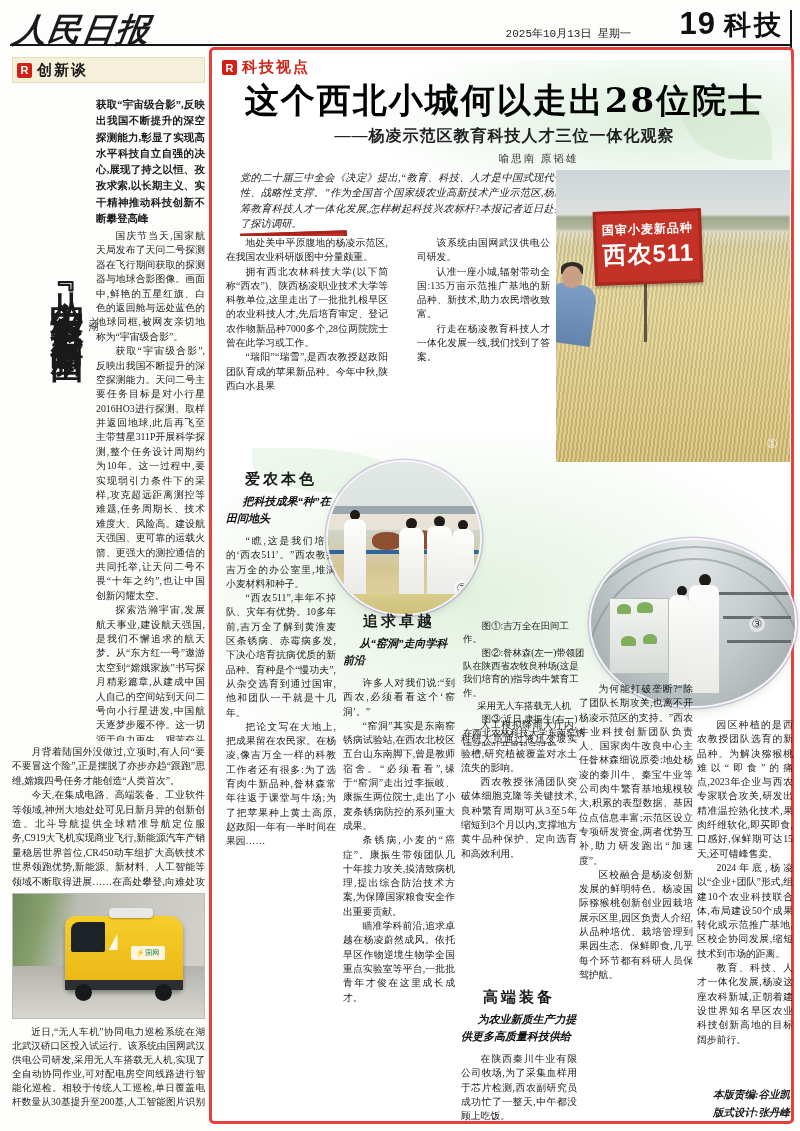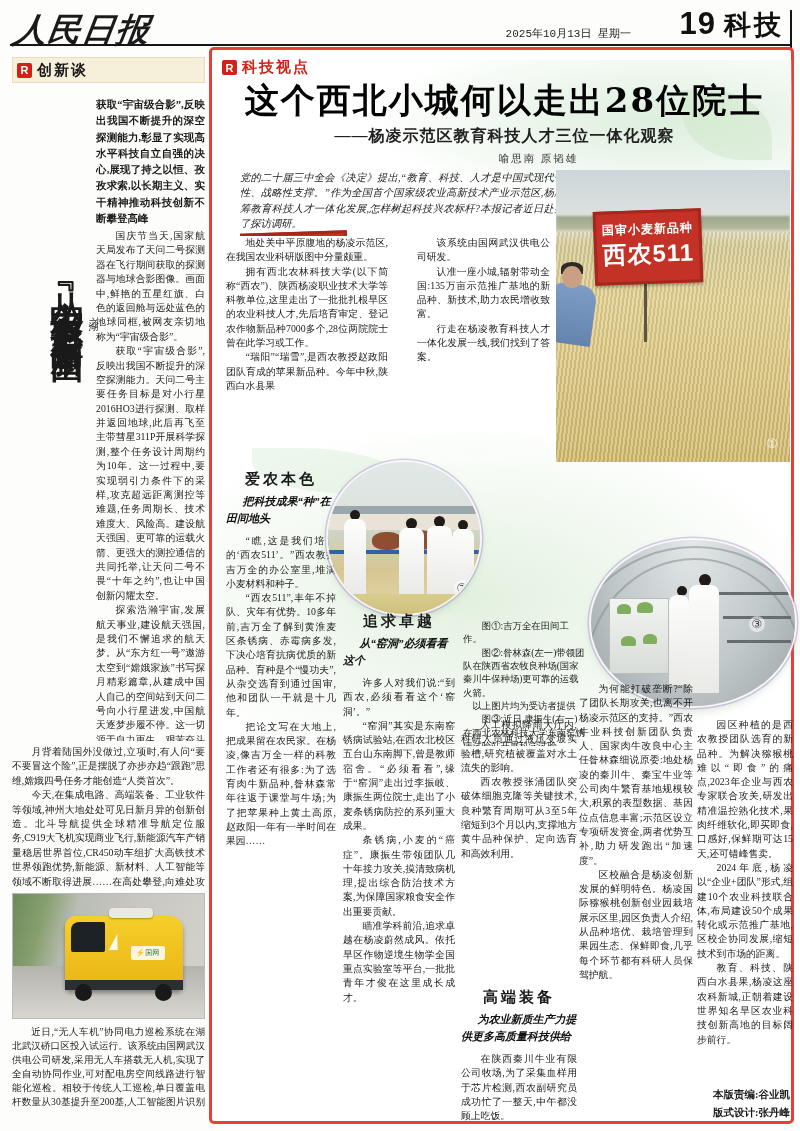--- a/index.html
+++ b/index.html
@@ -115,21 +115,21 @@
   .scol{font-size:9.8px;line-height:1.46;}
   .colA{left:14px;top:420px;width:110px;height:700px;}
   .colB{left:131px;top:562px;width:112px;height:505px;}
   .caps{left:251px;top:535px;width:122px;height:126px;font-size:9.4px;line-height:1.42;margin-top:35px;}
   .caps p{margin:0;text-indent:2em;}
   .caps .mid{text-align:center;text-indent:0;}
   .colC{left:249px;top:668px;width:116px;height:268px;}
   .colCsec{left:249px;top:938px;width:116px;height:133px;}
   .colD{left:367px;top:632px;width:114px;height:404px;}
   .colE{left:485px;top:668px;width:96px;height:362px;}
-  .credits{left:408px;top:1036px;width:170px;text-align:right;font-size:10.5px;font-weight:bold;line-height:1.7;}
+  .credits{left:408px;top:1036px;width:170px;text-align:right;font-size:10.5px;font-weight:bold;line-height:1.7;font-style:italic;}
 </style>
 </head>
 <body>
 
 <div class="page">
 
   <div class="abs mast-logo">人民日报</div>
   <div class="abs dateline">2025年10月13日  星期一</div>
   <div class="abs pagebox">
     <span class="num">19</span><span class="sec">科技</span>
@@ -243,33 +243,33 @@
       <div class="abs b2-head" style="left:106px;top:54px;width:11px;height:11px;"></div>
       <div class="abs b2-man" style="left:99px;top:64px;width:25px;height:72px;"></div>
       <div class="abs b2-head" style="left:130px;top:58px;width:10px;height:10px;"></div>
       <div class="abs b2-man" style="left:124px;top:67px;width:22px;height:70px;"></div>
       <div class="abs b2-grass"></div>
       <div class="abs pmark23" style="left:126px;top:118px;">②</div>
     </div>
 
     <div class="abs colB clip">
       <p class="shead">追求卓越</p>
-      <p class="ssub">从“窑洞”必须看看这个</p>
+      <p class="ssub">从“窑洞”走向学科前沿</p>
       <div class="scol jt">
           <p>许多人对我们说:“到西农,必须看看这个‘窑洞’。”</p>
           <p>“窑洞”其实是东南窑锈病试验站,在西农北校区五台山东南脚下,曾是教师宿舍。“必须看看”,缘于“窑洞”走出过李振岐、康振生两位院士,走出了小麦条锈病防控的系列重大成果。</p>
           <p>条锈病,小麦的“癌症”。康振生带领团队几十年接力攻关,摸清致病机理,提出综合防治技术方案,为保障国家粮食安全作出重要贡献。</p>
           <p>瞄准学科前沿,追求卓越在杨凌蔚然成风。依托旱区作物逆境生物学全国重点实验室等平台,一批批青年才俊在这里成长成才。</p>
         </div>
     </div>
 
     <div class="abs caps clip">
       <p>图①:吉万全在田间工作。</p>
-      <p>图②:昝林森(左一)带领团队在陕西省农牧良种场(国家秦川牛保种场)更可靠的运载火箭。</p>
-      <p class="mid">以上图片均为受访者提供</p>
+      <p>图②:昝林森(左一)带领团队在陕西省农牧良种场(这是我们培育的)指导肉牛繁育工作。</p>
+      <p class="mid">采用无人车搭载无人机</p>
       <p>图③:近日,康振生(右一)在西北农林科技大学东南窑锈病试验站开展科学试验。</p>
 
     </div>
 
     <div class="abs bubble bub3">
       <div class="abs b3-rib" style="left:-30px;top:6px;width:264px;height:260px;"></div>
       <div class="abs b3-rib" style="left:-6px;top:18px;width:216px;height:230px;"></div>
       <div class="abs b3-shelf"></div>
       <div class="abs b3-tuft" style="left:26px;top:64px;width:14px;height:10px;"></div>
       <div class="abs b3-tuft" style="left:46px;top:62px;width:16px;height:11px;"></div>
@@ -298,21 +298,21 @@
         </div>
     </div>
 
     <div class="abs colD scol jt clip">
         <p>为何能打破垄断?“除了团队长期攻关,也离不开杨凌示范区的支持。”西农牛业科技创新团队负责人、国家肉牛改良中心主任昝林森细说原委:地处杨凌的秦川牛、秦宝牛业等公司肉牛繁育基地规模较大,积累的表型数据、基因位点信息丰富;示范区设立专项研发资金,两者优势互补,助力研发跑出“加速度”。</p>
         <p>区校融合是杨凌创新发展的鲜明特色。杨凌国际猕猴桃创新创业园栽培展示区里,园区负责人介绍,从品种培优、栽培管理到果园生态、保鲜即食,几乎每个环节都有科研人员保驾护航。</p>
       </div>
     <div class="abs colE scol jt clip">
         <p>园区种植的是西农教授团队选育的新品种。为解决猕猴桃难以“即食”的痛点,2023年企业与西农专家联合攻关,研发出精准温控熟化技术,果肉纤维软化,即买即食,口感好,保鲜期可达15天,还可错峰售卖。</p>
         <p>2024年底,杨凌以“企业+团队”形式,组建10个农业科技联合体,布局建设50个成果转化或示范推广基地,区校企协同发展,缩短技术到市场的距离。</p>
-        <p>教育、科技、陕西白水县果,杨凌这座农科新城,正朝着建设世界知名旱区农业科技创新高地的目标阔步前行。</p>
+        <p>教育、科技、人才一体化发展,杨凌这座农科新城,正朝着建设世界知名旱区农业科技创新高地的目标阔步前行。</p>
       </div>
 
     <div class="abs credits">
       <div>本版责编:谷业凯</div>
       <div>版式设计:张丹峰</div>
     </div>
   </div>
 
 </div>
 

